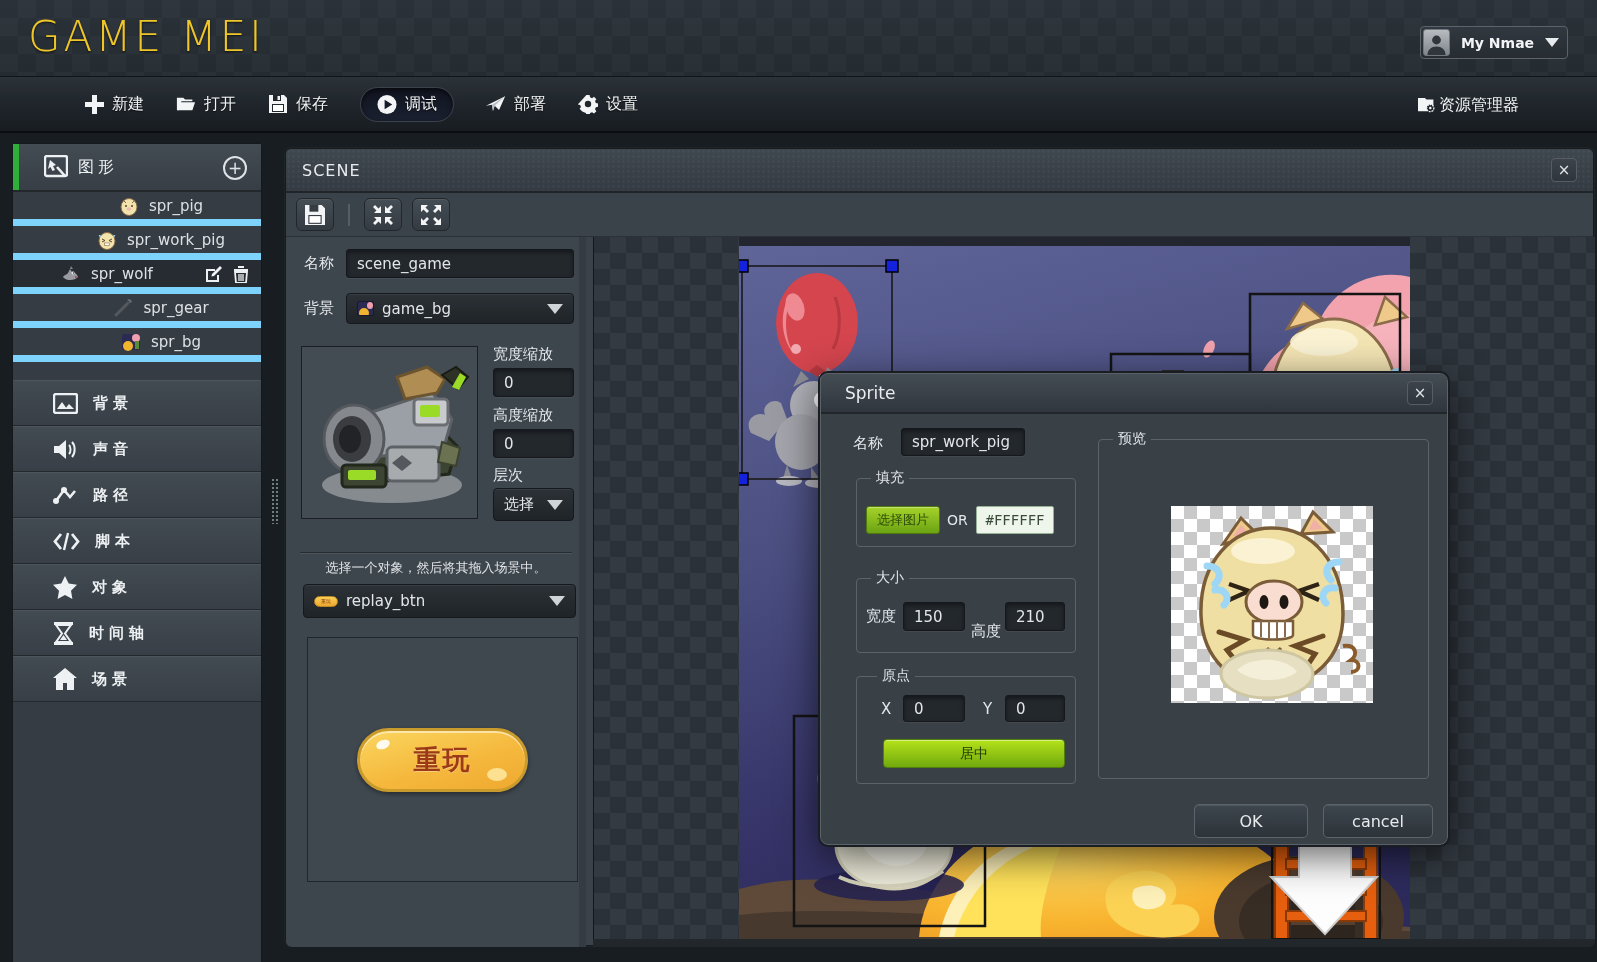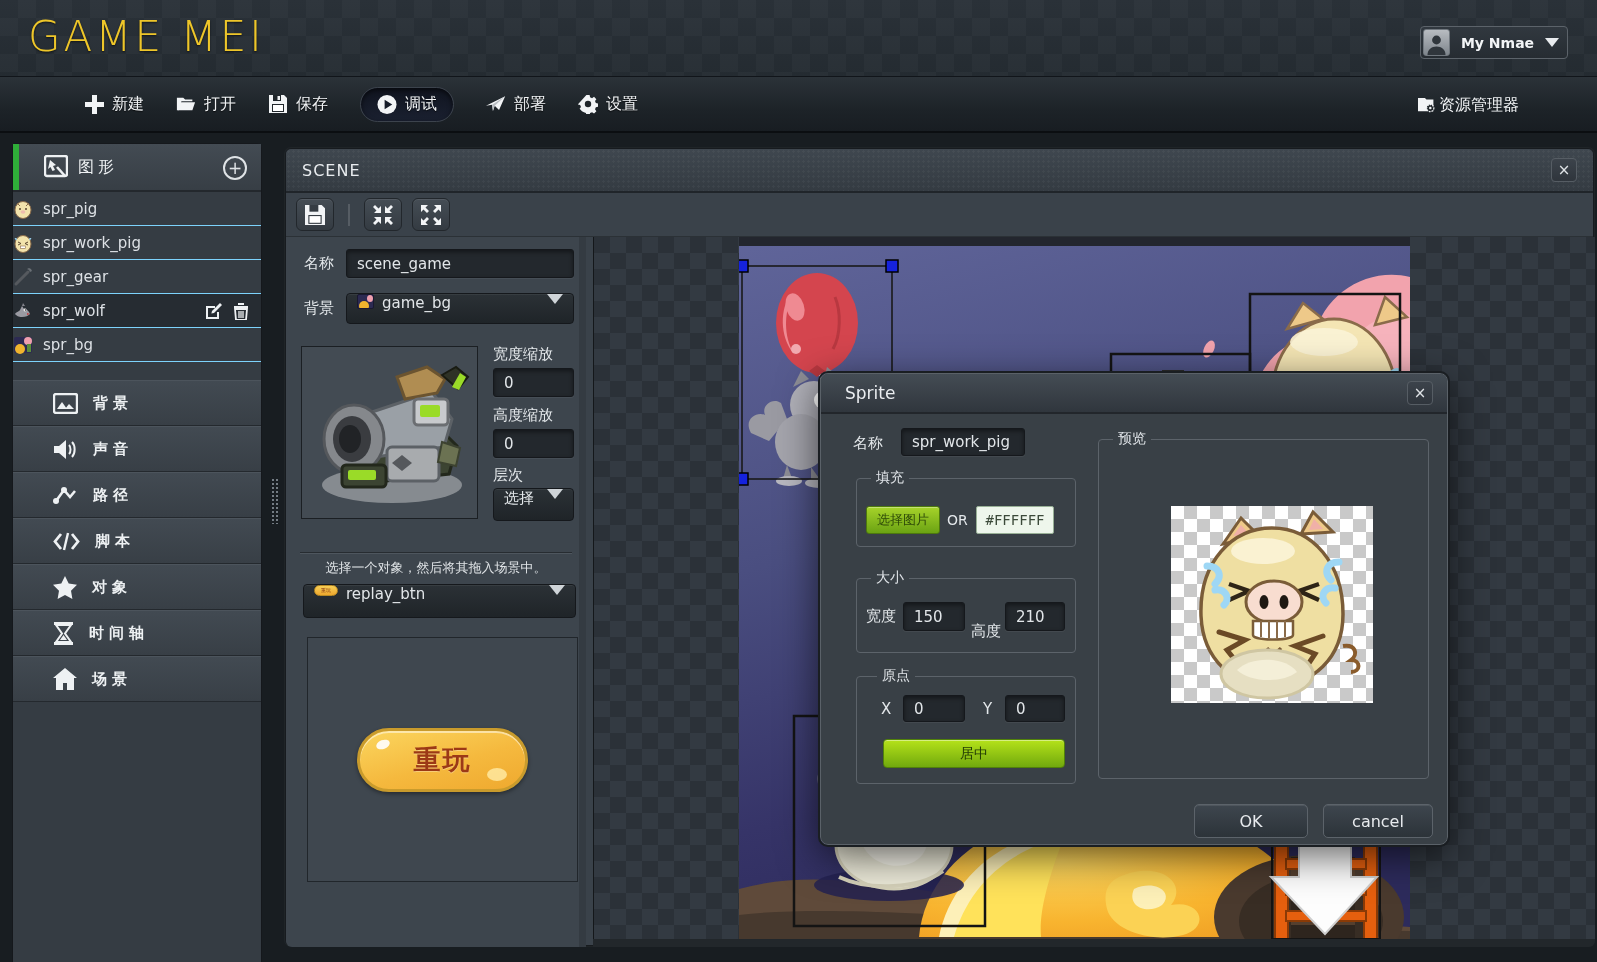--- a/index.html
+++ b/index.html
@@ -38,22 +38,22 @@
   .mygames { height:45px; border-radius:5px 5px 0 0; border-bottom:1px solid #1d2226;
     background:radial-gradient(rgba(255,255,255,.035) 1px, transparent 1.4px), linear-gradient(#474f57,#3a4149);
     background-size:5px 5px,auto; display:flex; align-items:center; gap:14px; padding-left:36px; }
   .mygames-label { font-size:19px; font-weight:bold; letter-spacing:1px; color:#f2f4f6; }
   .graphics-row { height:48px; background:linear-gradient(#434b53,#373e45); border-bottom:2px solid #23282d;
     display:flex; align-items:center; gap:10px; padding-left:31px; position:relative; }
   .graphics-row::before { content:""; position:absolute; left:0; top:0; width:6px; height:100%; background:#2fae39; }
   .row-label { font-size:16px; letter-spacing:4px; color:#eef1f3; }
   .add-circle { position:absolute; right:14px; top:12px; width:24px; height:24px; border:2px solid #dfe3e6; border-radius:50%;
     display:flex; align-items:center; justify-content:center; font-size:17px; color:#dfe3e6; cursor:pointer; line-height:1; }
-  .sprite-row { height:34px; display:flex; align-items:center; gap:10px; font-size:15px; color:#dde1e5;
-    border-bottom:1px solid #7dd3fc; cursor:pointer; }
+  .sprite-row { height:34px; display:flex; align-items:center; gap:10px; padding-left:48px; font-size:15px; color:#dde1e5;
+    border-bottom:7px solid #7dd3fc; cursor:pointer;justify-content:center; }
   .sprite-row.selected { background:#262c32; }
   .sprite-ic { width:20px; height:20px; flex:0 0 20px; }
   .row-actions { margin-left:auto; display:flex; gap:10px; padding-right:12px; }
   .sec-gap { height:18px; }
   .section-row { height:46px; background:linear-gradient(#424a52,#383f46); border-top:1px solid #4c545c; border-bottom:1px solid #24292e;
     display:flex; align-items:center; gap:15px; padding-left:40px; cursor:pointer; }
   .section-row .row-label { font-size:15px; font-weight:bold; letter-spacing:5px; }
   .splitter { position:absolute; left:271px; top:478px; width:8px; height:46px;
     background:radial-gradient(#737b83 1px, transparent 1.4px); background-size:4px 4px; cursor:col-resize; }
 
@@ -71,21 +71,21 @@
     background:linear-gradient(#454d55,#343b42); box-shadow:inset 0 1px 0 rgba(255,255,255,.08);
     display:flex; align-items:center; justify-content:center; cursor:pointer; }
   .ptb-sep { width:2px; height:22px; background:#565d64; margin:0 4px; }
 
   
   .props { position:absolute; left:0; top:88px; width:300px; height:710px; background:#3d454d; border-right:7px solid #343b42; border-radius:0 0 0 6px; }
   .prop-label { position:absolute; font-size:15px; color:#e4e8eb; }
   .input { background:#23282d; border:1px solid #15181c; border-radius:3px; box-shadow:inset 0 2px 4px rgba(0,0,0,.45), 0 1px 0 rgba(255,255,255,.05);
     color:#e2e6e9; font-size:15px; display:flex; align-items:center; padding:4px 10px; position:absolute; cursor:text; }
   .dropdown { background:linear-gradient(#2b3136,#1f2428); border:1px solid #15181c; border-radius:4px;
-    color:#e2e6e9; font-size:15px; display:flex; align-items:flex-start; gap:8px; padding:0 10px; position:absolute; cursor:pointer;
+    color:#e2e6e9; font-size:15px; display:flex; align-items:center; gap:8px; padding:0 10px; position:absolute; cursor:pointer;
     box-shadow:inset 0 1px 0 rgba(255,255,255,.06); }
   .dd-caret { margin-left:auto; width:0; height:0; border-left:8px solid transparent; border-right:8px solid transparent; border-top:10px solid #cfd4d8; }
   .img-box { position:absolute; left:15px; top:109px; width:177px; height:173px; background:#434b53; border:1px solid #1b1f23; }
   .divider { position:absolute; left:14px; top:315px; width:272px; border-top:1px solid #272c31; border-bottom:1px solid #4e565e; }
   .hint { position:absolute; left:0; top:322px; width:300px; text-align:center; font-size:13px; color:#dfe3e6; }
   .preview-box { position:absolute; left:21px; top:400px; width:271px; height:245px; background:#3f474f; border:1px solid #21262b; display:flex; align-items:center; justify-content:center; }
   .gold-btn { width:171px; height:64px; border-radius:32px; border:3px solid #c99b2c;
     background:linear-gradient(165deg,#fbd65f,#f5b93e 55%,#efa92f); box-shadow:inset 0 2px 0 rgba(255,255,255,.5), 0 2px 4px rgba(0,0,0,.4);
     display:flex; align-items:center; justify-content:center; position:relative; }
   .gold-btn span { font-size:27px; font-weight:bold; color:#9c3916; text-shadow:0 1px 0 rgba(255,255,255,.3); letter-spacing:2px; }
@@ -245,27 +245,20 @@
   </div>
   <div class="sprite-row">
     <svg class="sprite-ic" viewBox="0 0 20 20">
         <ellipse cx="10" cy="11" rx="8" ry="8.5" fill="#f2e3ac" stroke="#8a6b4a"></ellipse>
         <path d="M5 9l3 1.5-3 1.5M15 9l-3 1.5 3 1.5" stroke="#5a4630" fill="none"></path>
         <path d="M2 6c1-1 1.5 0 1 1M18 6c-1-1-1.5 0-1 1" stroke="#9ed7f5" stroke-width="1.4" fill="none"></path>
         <rect x="7.5" y="13" width="5" height="2.4" fill="#fff" stroke="#8a6b4a" stroke-width=".6"></rect>
       </svg>
     <span>spr_work_pig</span>
   </div>
-  <div class="sprite-row">
-    <svg class="sprite-ic" viewBox="0 0 20 20">
-        <path d="M3 17L15 5" stroke="#55595e" stroke-width="3" stroke-linecap="round"></path>
-        <path d="M14 2l2 1 1 2 2-1-1-2-2-1z" fill="#6a6f75"></path>
-      </svg>
-    <span>spr_gear</span>
-  </div>
   <div class="sprite-row selected">
     <svg class="sprite-ic" viewBox="0 0 20 20">
         <path d="M2 13c2-3 4-2 5-4l2-4 2 3c3 0 5 2 6 5-2 2-4 3-8 3s-5-1-7-3z" fill="#9a9aa2"></path>
         <path d="M9 5l1-3 2 3z" fill="#84848c"></path>
         <circle cx="12" cy="9" r="1.4" fill="#fff"></circle>
         <circle cx="12.4" cy="9" r=".7" fill="#222"></circle>
         <path d="M14 12l3 1-3 1z" fill="#c03a3a"></path>
       </svg>
     <span>spr_wolf</span>
     <span class="row-actions">
@@ -280,20 +273,27 @@
             <rect x="1" y="4" width="14" height="2" fill="#eef1f3"></rect>
             <rect x="5" y="1" width="6" height="2" fill="#eef1f3"></rect>
             <path d="M2 7h12l-1 11H3z" fill="none" stroke="#eef1f3" stroke-width="1.8"></path>
             <path d="M6 9v7M8 9v7M10 9v7" stroke="#eef1f3" stroke-width="1.3"></path>
           </svg>
       </span>
     </span>
   </div>
   <div class="sprite-row">
     <svg class="sprite-ic" viewBox="0 0 20 20">
+        <path d="M3 17L15 5" stroke="#55595e" stroke-width="3" stroke-linecap="round"></path>
+        <path d="M14 2l2 1 1 2 2-1-1-2-2-1z" fill="#6a6f75"></path>
+      </svg>
+    <span>spr_gear</span>
+  </div>
+  <div class="sprite-row">
+    <svg class="sprite-ic" viewBox="0 0 20 20">
         <rect x="1" y="2" width="18" height="16" rx="2" fill="#2c2a52"></rect>
         <circle cx="7" cy="14" r="5" fill="#f0b42e"></circle>
         <circle cx="15" cy="6" r="4" fill="#ef9fae"></circle>
         <rect x="14" y="9" width="4" height="8" fill="#5a8c3a"></rect>
       </svg>
     <span>spr_bg</span>
   </div>
 
   <div class="sec-gap"></div>
 

